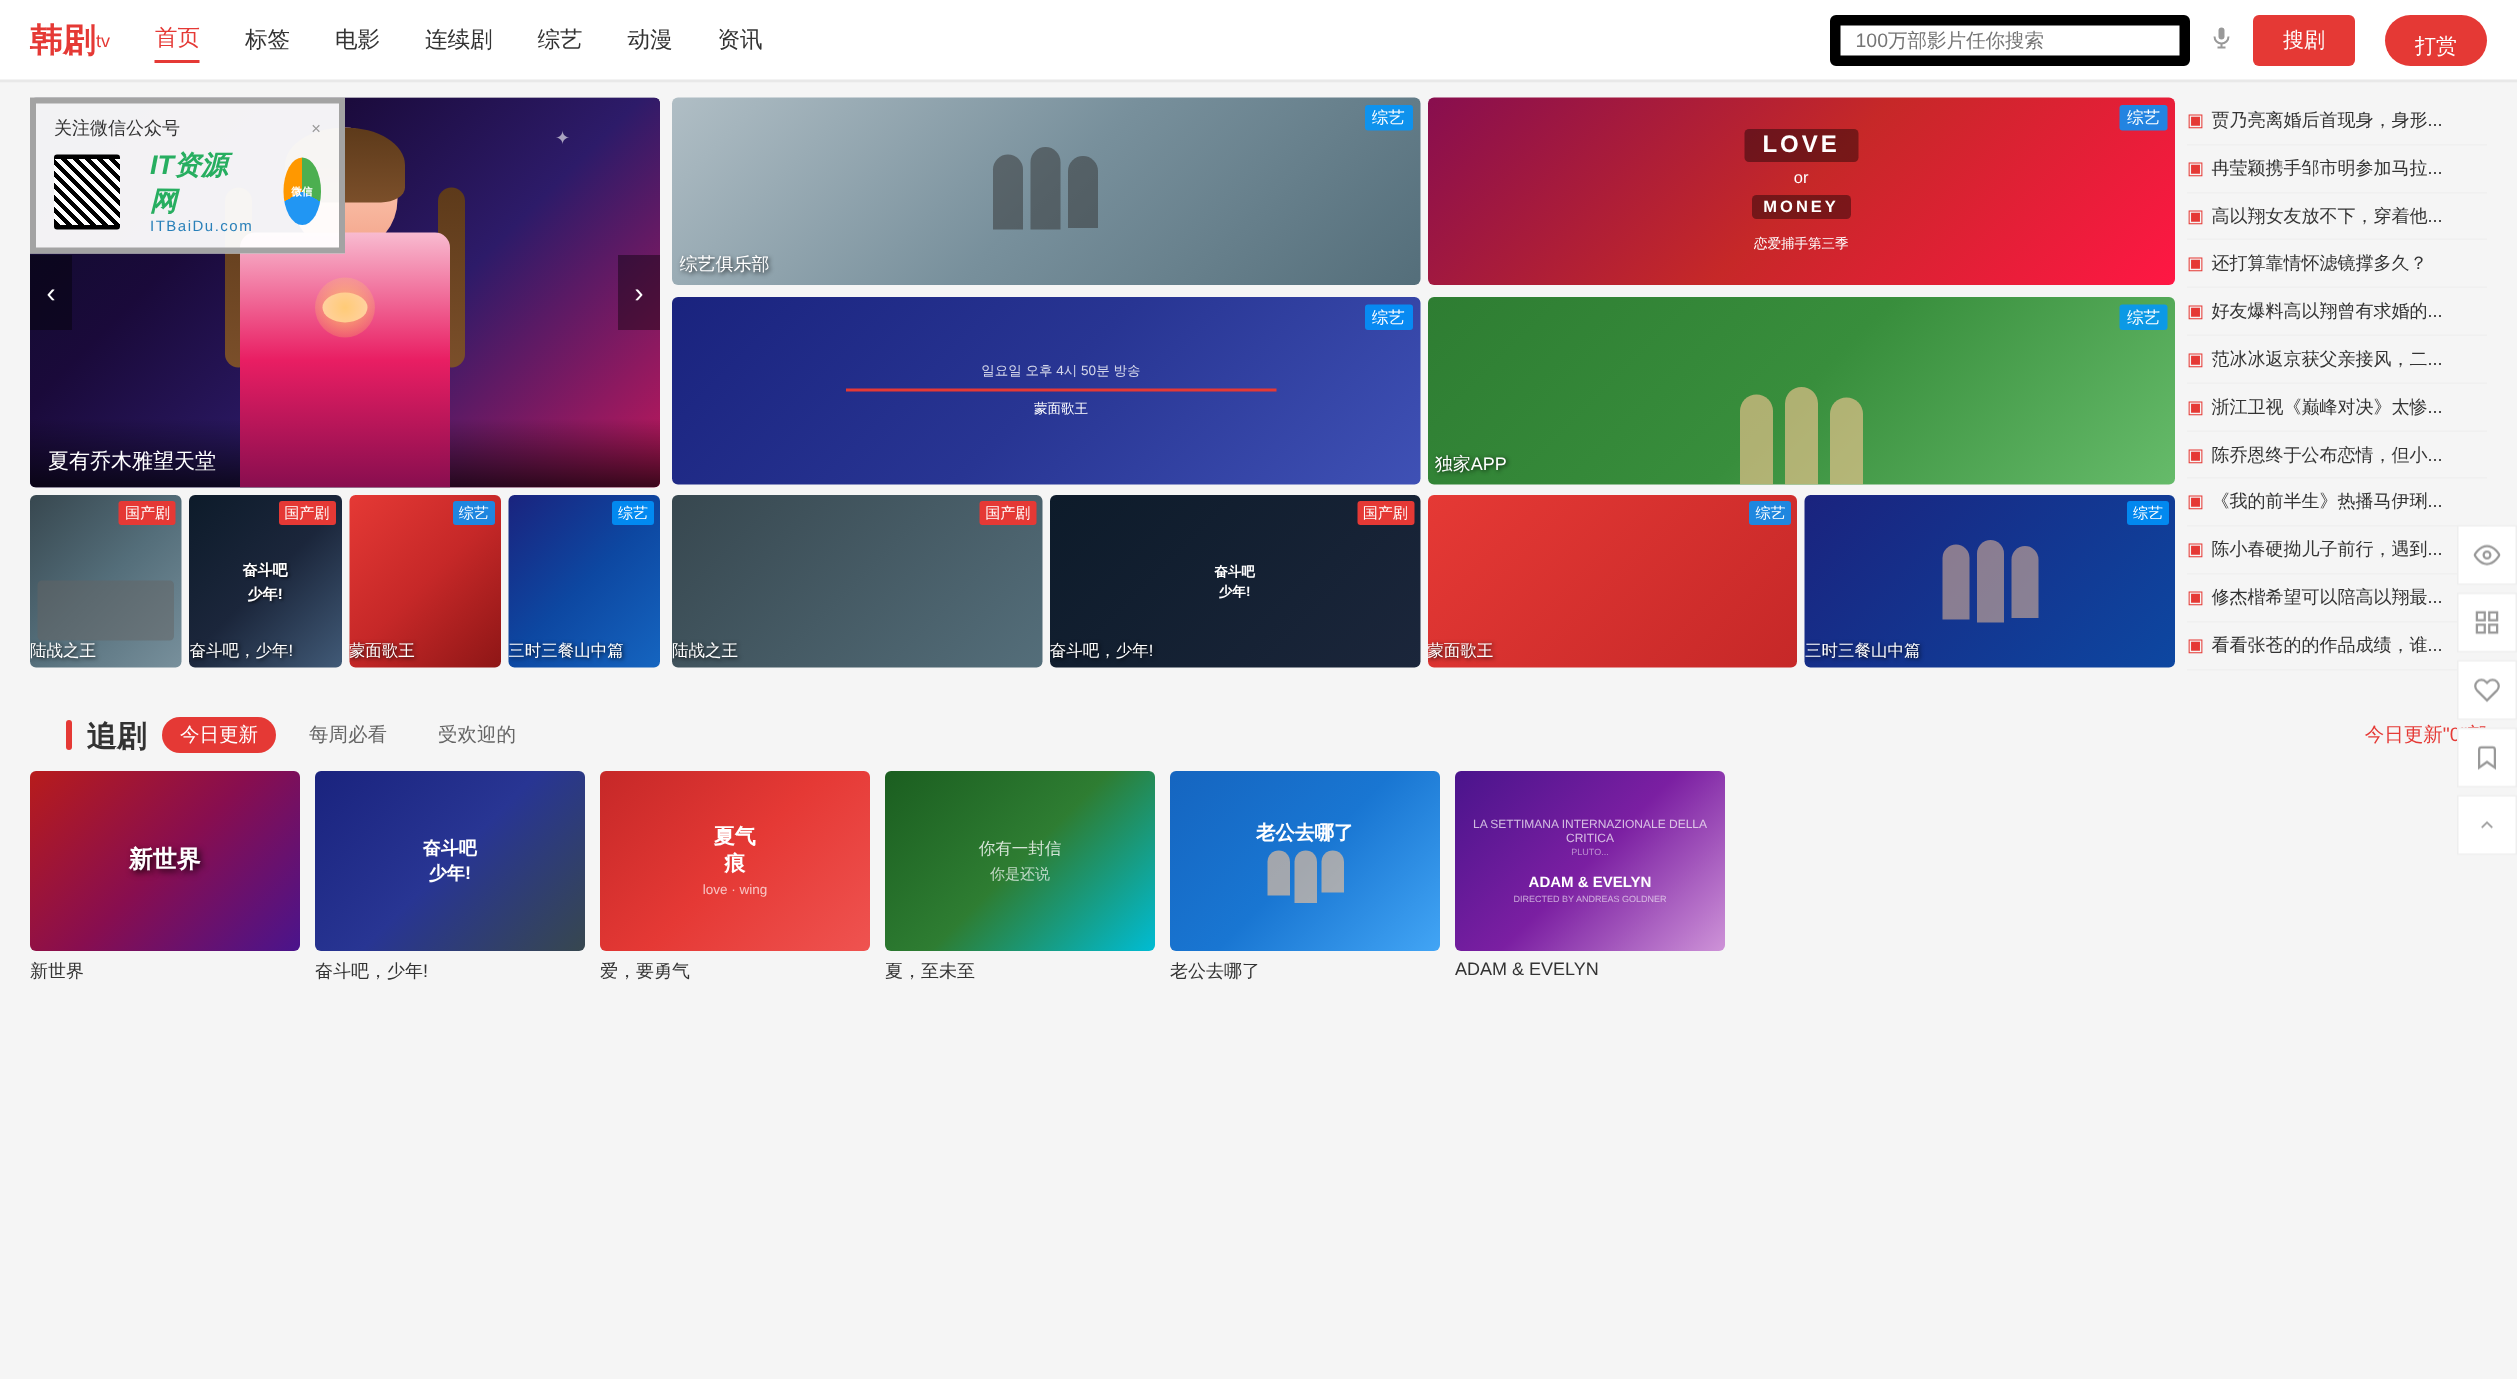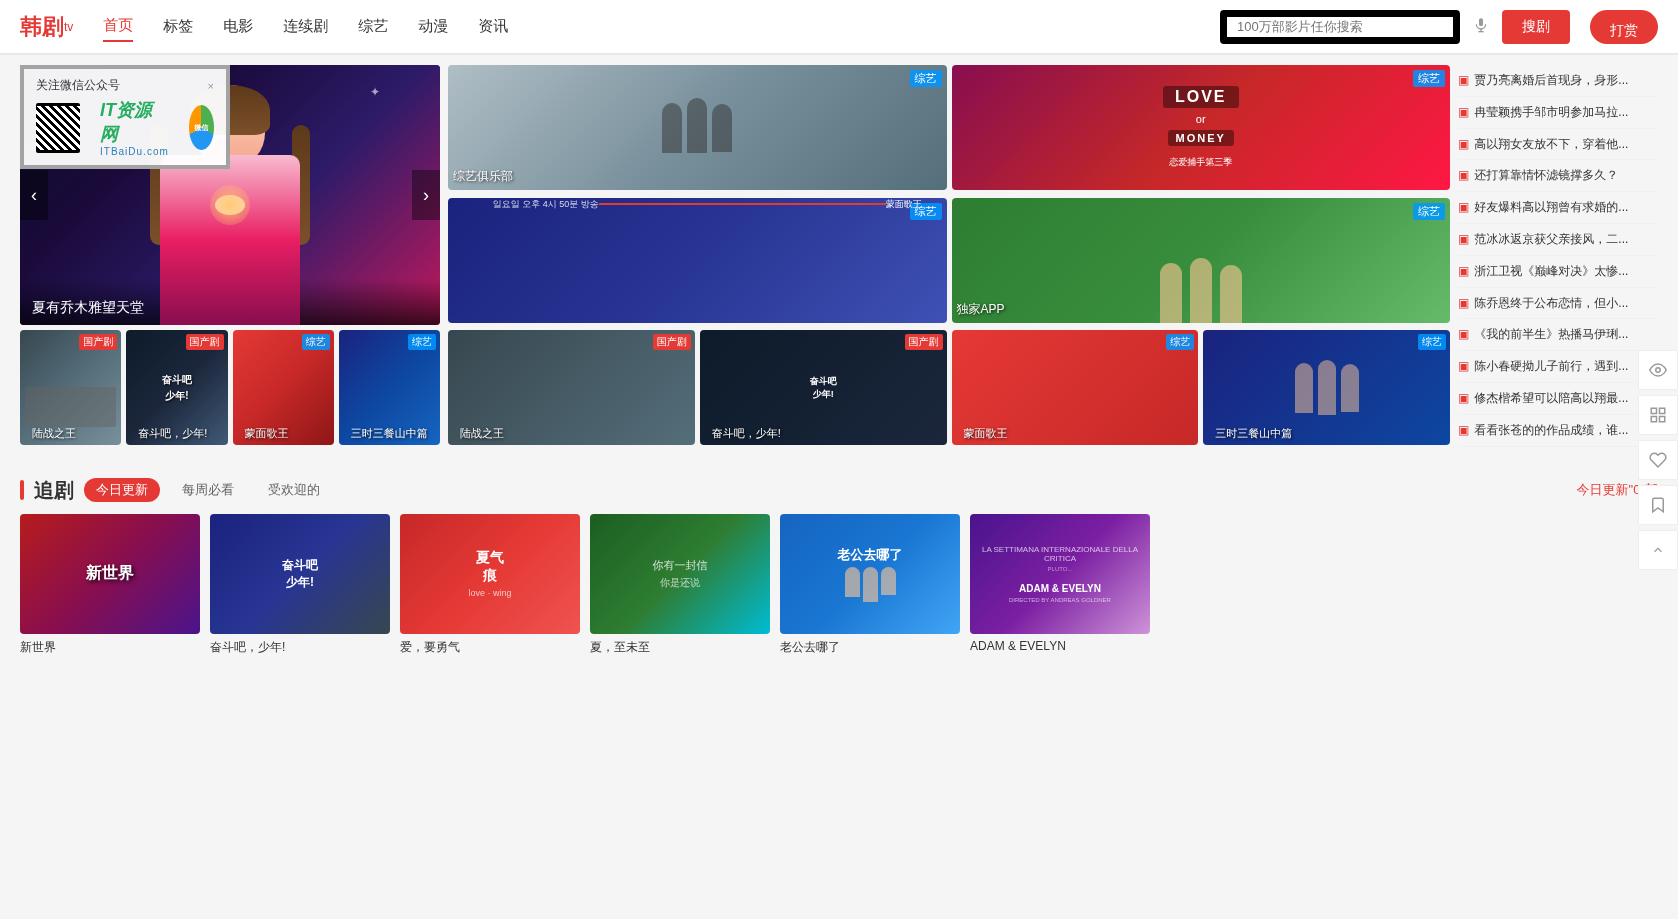--- a/index.html
+++ b/index.html
@@ -220,33 +220,34 @@
       font-size: 10px;
       padding: 1px 4px;
       border-radius: 2px;
     }
     .thumb-label-blue {
       background: rgba(0,150,255,0.85);
     }
     .thumb-title {
       position: absolute;
       bottom: 4px;
-      left: 12px;
+      left: 0;
       color: #fff;
       font-size: 11px;
       text-shadow: 1px 1px 3px rgba(0,0,0,0.9);
     }
 
     
     .section-divider {
       display: flex;
       align-items: center;
       gap: 10px;
       padding: 20px 20px 10px;
       background: #f5f5f5;
+      margin-left: 24px;
     }
     .section-bar {
       width: 4px;
       height: 20px;
       background: #e53935;
       border-radius: 2px;
     }
     .section-title {
       font-size: 20px;
       font-weight: bold;
@@ -559,21 +560,21 @@
           <div style="position:absolute; inset:0; display:flex; flex-direction:column; align-items:center; justify-content:center; gap:5px;">
             <div style="font-size:16px; color:#fff; font-weight:bold; letter-spacing:2px; background:rgba(0,0,0,0.4); padding:2px 12px; border-radius:3px;">LOVE</div>
             <div style="font-size:11px; color:#fff;">or</div>
             <div style="font-size:11px; color:#fff; font-weight:bold; letter-spacing:2px; background:rgba(0,0,0,0.4); padding:2px 8px; border-radius:3px;">MONEY</div>
             <div style="font-size:9px; color:#fff; margin-top:5px;">恋爱捕手第三季</div>
           </div>
         </div>
 
         <div class="grid-item" style="background:linear-gradient(135deg, #1a237e, #283593, #3f51b5); position:relative; height:125px;">
           <div class="grid-label">综艺</div>
-          <div style="position:absolute; inset:0; display:flex; flex-direction:row; align-items:flex-start; justify-content:center;margin-left:20px;">
+          <div style="position:absolute; inset:0; display:flex; flex-direction:column; align-items:center; justify-content:center;margin-left:20px;">
             <div style="font-size:9px; color:#fff; opacity:0.8;">일요일 오후 4시 50분 방송</div>
             <div style="width:60%; height:2px; background:#e53935; margin:5px 0;"></div>
             <div style="font-size:9px; color:#fff;">蒙面歌王</div>
           </div>
         </div>
 
         <div class="grid-item" style="background:linear-gradient(135deg, #2e7d32, #388e3c, #66bb6a); position:relative; height:125px;">
           <div class="grid-label">综艺</div>
           <div class="grid-title">独家APP</div>
 

